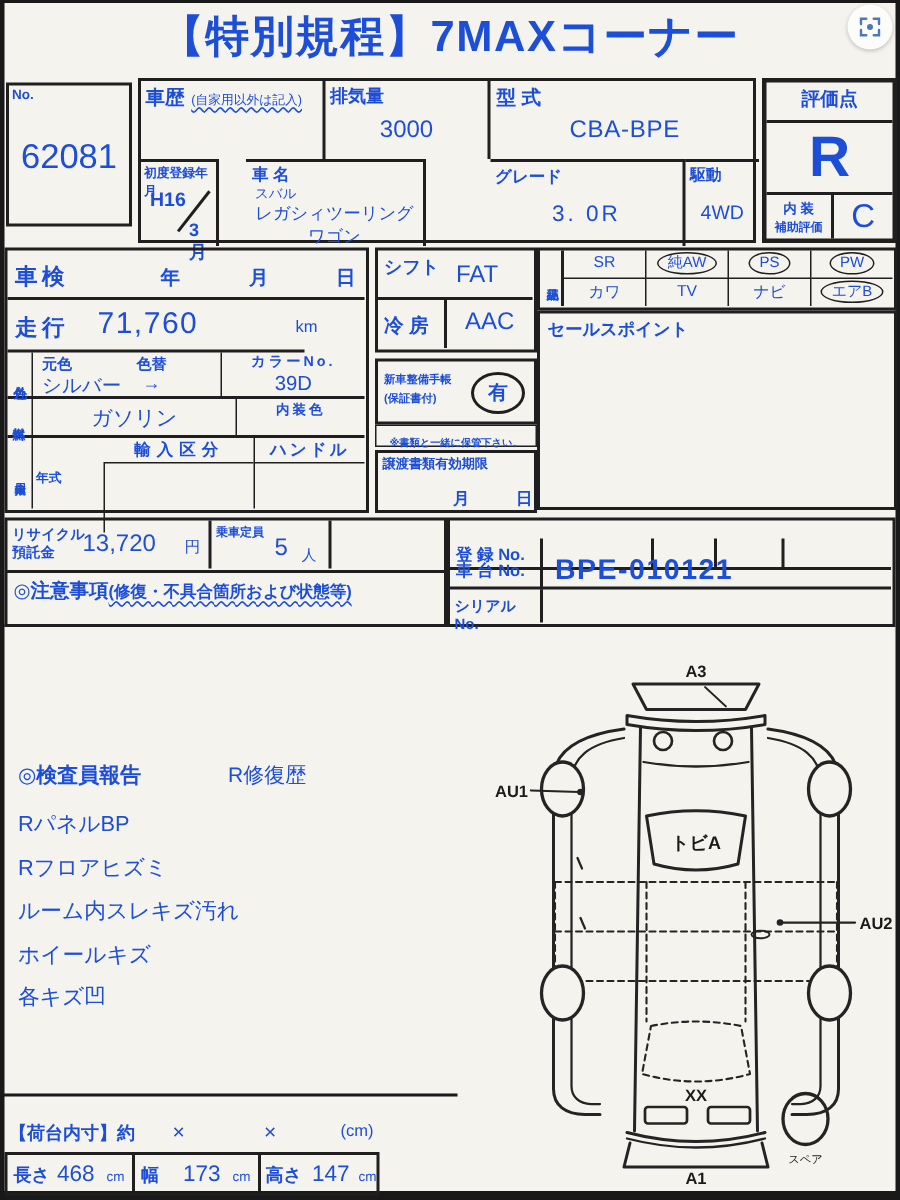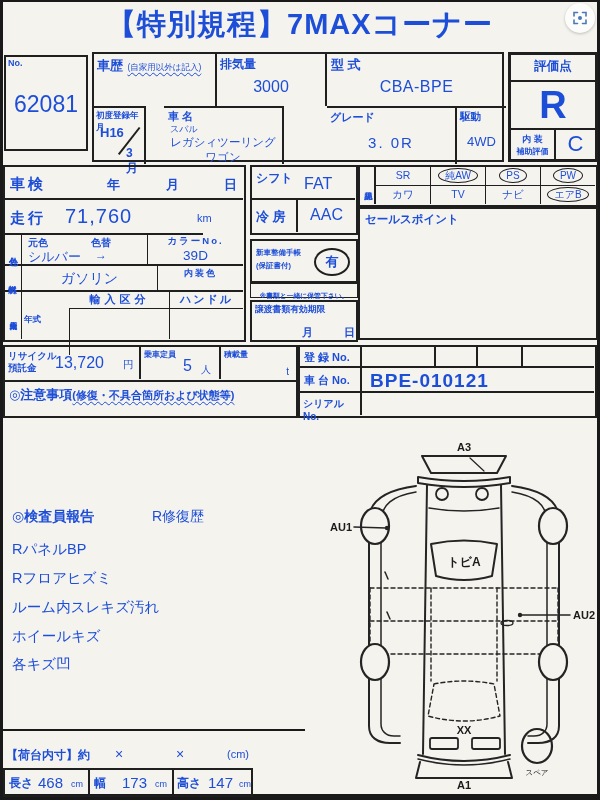--- a/index.html
+++ b/index.html
@@ -195,32 +195,28 @@
       <span class="abs b" style="left:3px;top:3px;font-size:9.5px;">リサイクル</span>
       <span class="abs b" style="left:3px;top:15px;font-size:9.5px;">預託金</span>
       <span class="abs" style="left:50px;top:7px;font-size:16px;">13,720</span>
       <span class="abs" style="left:118px;top:11px;font-size:10.5px;">円</span>
     </div>
     <div class="cell" style="left:136px;top:0;width:80px;height:32px;border-right:2px solid var(--ln);">
       <span class="abs b" style="left:3px;top:2px;font-size:8px;">乗車定員</span>
       <span class="abs" style="left:42px;top:10px;font-size:16px;">5</span>
       <span class="abs" style="left:60px;top:16px;font-size:10px;">人</span>
     </div>
-    <div class="cell" style="left:216px;top:0;width:74px;height:32px;">
-      <span class="abs b" style="left:3px;top:2px;font-size:8px;">積載量</span>
-      <span class="abs" style="right:6px;bottom:2px;font-size:10px;">t</span>
-    </div>
   </div>
 
   <div class="cell" style="left:3px;top:382px;width:295px;height:36px;border:2px solid var(--ln);border-top:none;box-sizing:border-box;padding:3px 4px;">
     <span class="b" style="font-size:13px;">◎注意事項</span><span class="b wavy" style="font-size:11px;">(修復・不具合箇所および状態等)</span>
   </div>
 
   <div class="bx" style="left:298px;top:345px;width:299px;height:73px;">
-    <div class="cell" style="left:0;top:0;width:294px;height:21px;border-bottom:2px solid var(--ln);">
+    <div class="cell" style="left:0;top:12px;width:294px;height:21px;border-bottom:2px solid var(--ln);">
       <div class="cell b" style="left:0;top:0;width:62px;height:21px;border-right:2px solid var(--ln);font-size:11px;padding:3px 0 0 4px;">登 録 No.</div>
       <div class="abs" style="left:134px;top:0;width:2px;height:21px;background:var(--ln);"></div>
       <div class="abs" style="left:176px;top:0;width:2px;height:21px;background:var(--ln);"></div>
       <div class="abs" style="left:221px;top:0;width:2px;height:21px;background:var(--ln);"></div>
     </div>
     <div class="cell" style="left:0;top:21px;width:294px;height:25px;border-bottom:2px solid var(--ln);">
       <div class="cell b" style="left:0;top:0;width:62px;height:25px;border-right:2px solid var(--ln);font-size:11px;padding:5px 0 0 4px;">車 台 No.</div>
       <div class="abs" style="left:70px;top:2px;font-size:19px;font-weight:600;letter-spacing:1px;">BPE-010121</div>
     </div>
     <div class="cell" style="left:0;top:46px;width:294px;height:22px;">

